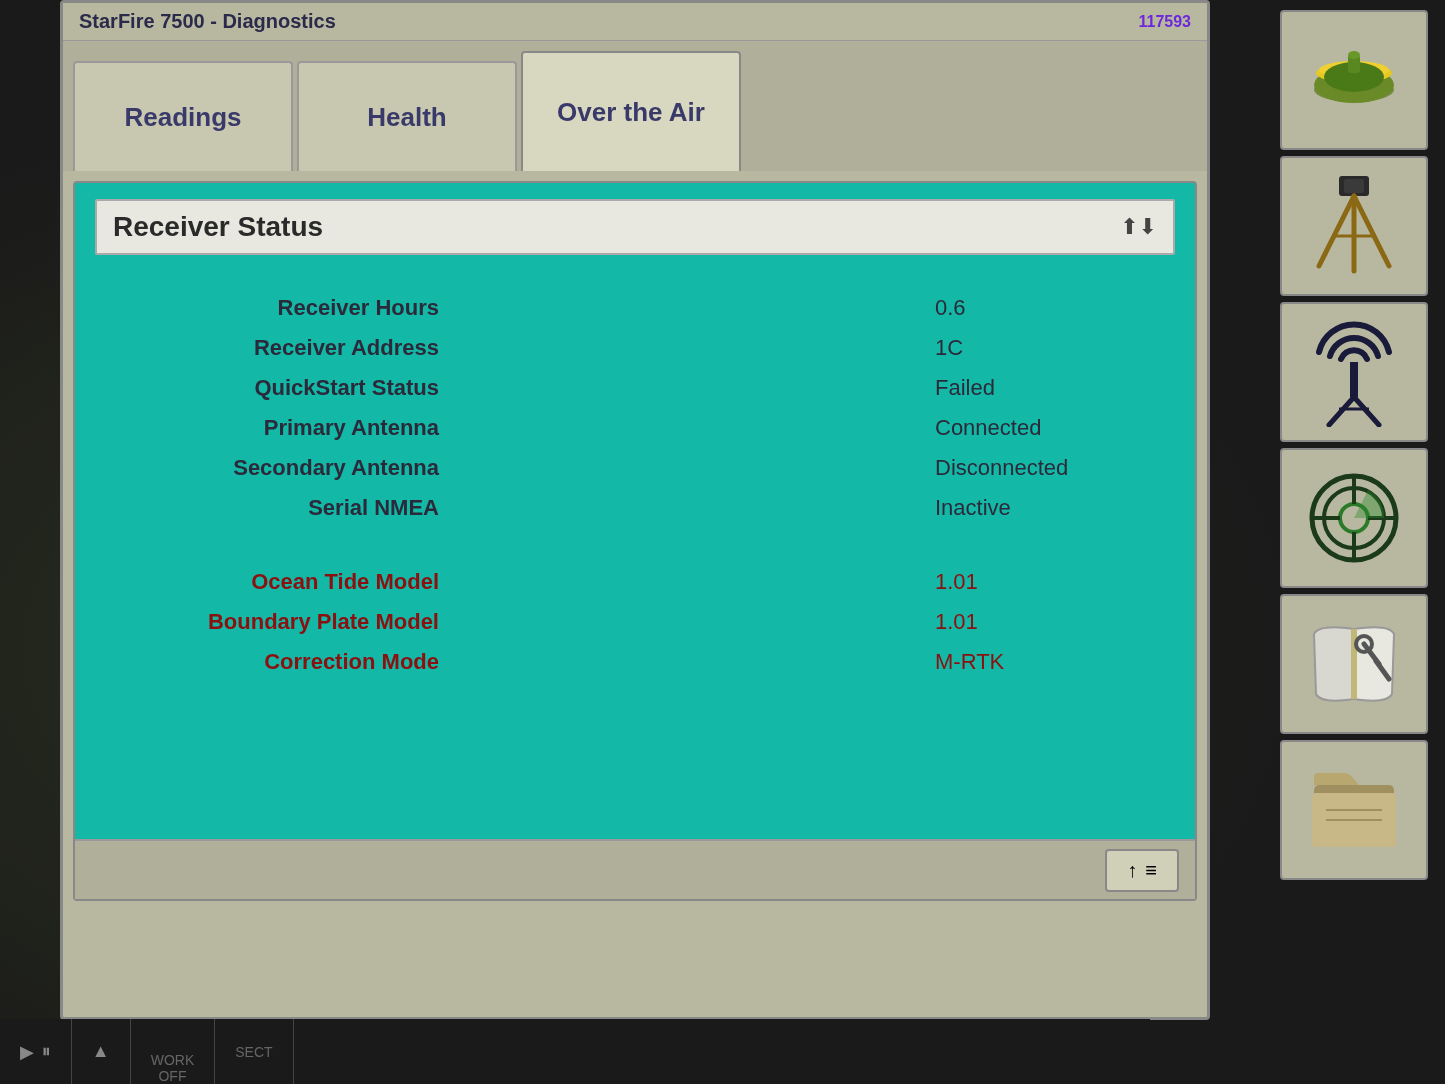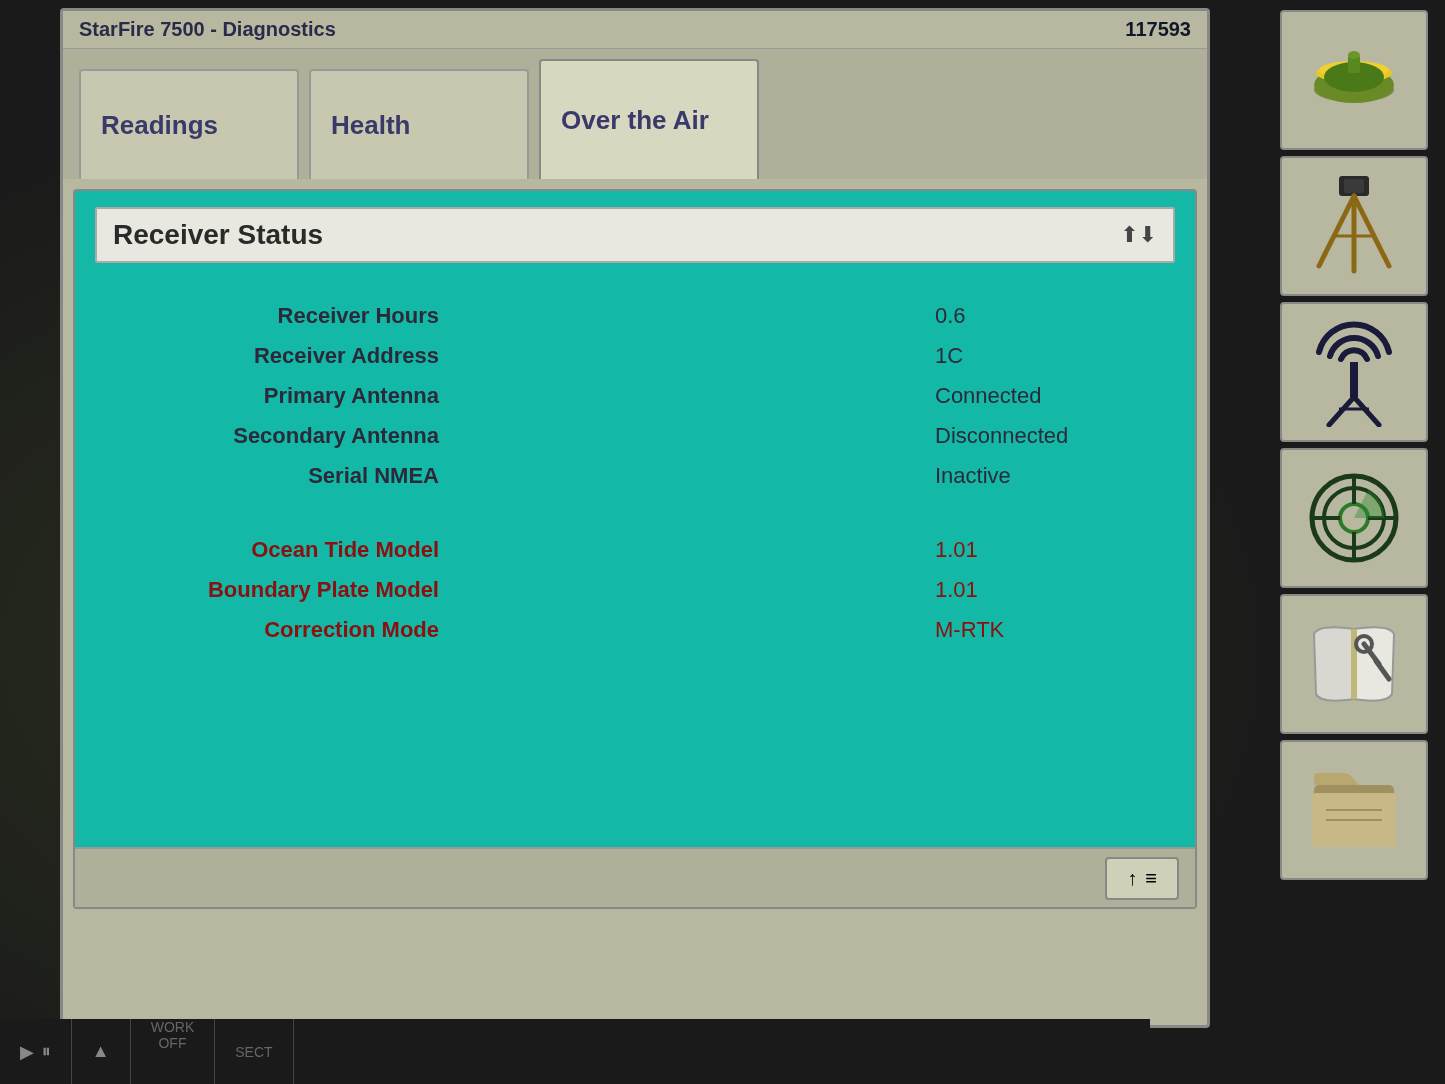--- a/index.html
+++ b/index.html
@@ -18,21 +18,21 @@
       position: absolute;
       top: 0; left: 0;
       width: 100%; height: 100%;
       background: radial-gradient(ellipse at 30% 60%, rgba(80,100,40,0.3) 0%, transparent 60%);
       pointer-events: none;
     }
 
     
     .screen {
       position: absolute;
-      top: 8px;
+      top: 0;
       left: 60px;
       width: 1150px;
       height: 1020px;
       background: #b8b8a0;
       border: 3px solid #888;
       border-radius: 4px;
     }
 
     
     .title-bar {
@@ -45,53 +45,52 @@
       height: 38px;
     }
 
     .title-text {
       font-size: 20px;
       color: #2a2a4a;
       font-weight: bold;
     }
 
     .serial-number {
-      font-size: 20px;
-      color: #0f172a;
+      font-size: 16px;
+      color: #6d28d9;
       font-weight: bold;
     }
 
     
     .tab-bar {
       display: flex;
       align-items: flex-end;
       padding: 0 10px;
       background: #b0b09a;
       height: 130px;
     }
 
     .tab {
       display: flex;
       align-items: center;
-      justify-content: flex-start;
+      justify-content: center;
       text-align: center;
       padding: 10px 20px;
       min-width: 220px;
       height: 110px;
       background: #c8c8b0;
       border: 2px solid #999;
       border-bottom: none;
       border-radius: 4px 4px 0 0;
       cursor: pointer;
       font-size: 26px;
       font-weight: bold;
       color: #3a3a6a;
       margin-right: 4px;
       transition: background 0.1s;
-      margin-left: 6px;
     }
 
     .tab.active {
       background: #d8d8c0;
       border-color: #888;
       height: 120px;
     }
 
     
     .content-area {
@@ -257,20 +256,24 @@
       <div class="status-row">
         <span class="status-label">Receiver Hours</span>
         <span class="status-value">0.6</span>
       </div>
 
       <div class="status-row">
         <span class="status-label">Receiver Address</span>
         <span class="status-value">1C</span>
       </div>
 
+      <div class="status-row">
+        <span class="status-label">QuickStart Status</span>
+        <span class="status-value">Failed</span>
+      </div>
 
       <div class="status-row">
         <span class="status-label">Primary Antenna</span>
         <span class="status-value">Connected</span>
       </div>
 
       <div class="status-row">
         <span class="status-label">Secondary Antenna</span>
         <span class="status-value">Disconnected</span>
       </div>
@@ -407,20 +410,20 @@
 </div>
 
 <div style="position:absolute; bottom:0; left:0; width:1150px; height:65px; background:#1a1a1a; display:flex; align-items:center; gap:0;">
   <div style="padding:0 20px; color:#888; font-size:18px; border-right:1px solid #444; height:100%; display:flex;align-items:center;gap:8px;">
     <span>▶</span>
     <span>⏸</span>
   </div>
   <div style="padding:0 20px; color:#888; font-size:18px; border-right:1px solid #444; height:100%; display:flex;align-items:center;">
     <span>▲</span>
   </div>
-  <div style="padding:0 20px; color:#666; font-size:14px; border-right:1px solid #444; height:100%; display:flex; flex-direction:column; align-items:center; justify-content:flex-start;">
+  <div style="padding:0 20px; color:#666; font-size:14px; border-right:1px solid #444; height:100%; display:flex; flex-direction:column; align-items:center; justify-content:flex-end;">
     <span>WORK</span>
     <span>OFF</span>
   </div>
   <div style="padding:16px 20px; color:#666; font-size:14px; border-right:1px solid #444; height:100%; display:flex;align-items:center;">
     <span>SECT</span>
   </div>
 </div>
 
 </body></html>

